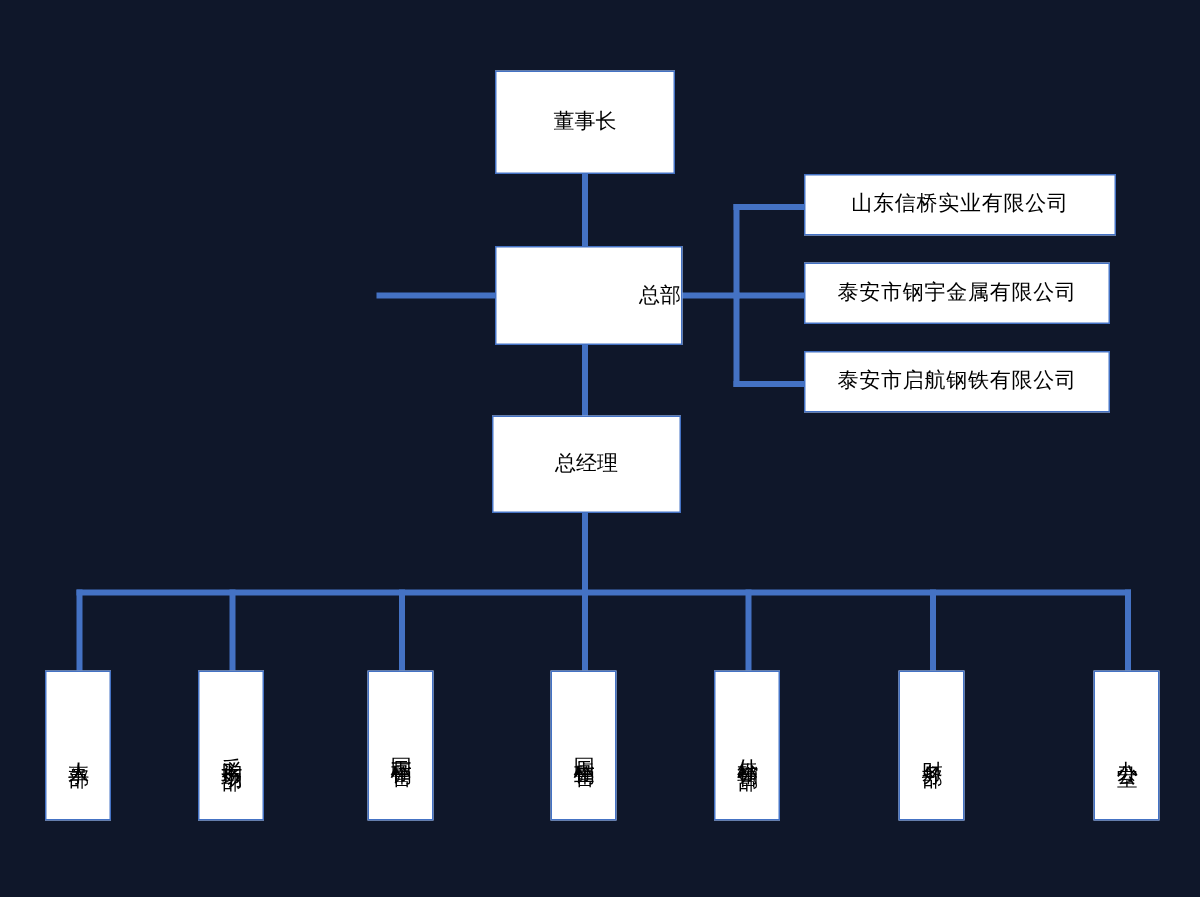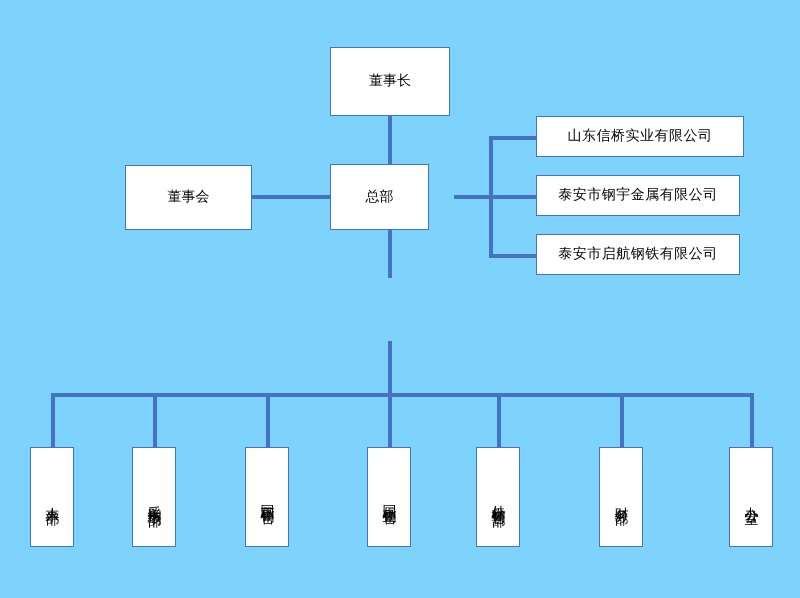--- a/index.html
+++ b/index.html
@@ -8,23 +8,22 @@
     padding: 0;
     background: #ffffff;
   }
   body {
     font-family: "DejaVu Sans", "Liberation Sans", sans-serif;
   }
   #chart {
     position: relative;
     width: 800px;
     height: 598px;
-    background: #7dd3fc;
+    background: #0f172a;
     overflow: hidden;
-    font-family: Liberation Mono, monospace;
   }
 
   
   .node {
     position: absolute;
     box-sizing: border-box;
     background: #ffffff;
     border: 1px solid #4472c4;
     display: flex;
     align-items: center;
@@ -91,28 +90,28 @@
   <div class="conn v" style="left:266px; top:393px; height:54px;"></div>
   <div class="conn v" style="left:388px; top:393px; height:54px;"></div>
   <div class="conn v" style="left:497px; top:393px; height:54px;"></div>
   <div class="conn v" style="left:620px; top:393px; height:54px;"></div>
   <div class="conn v" style="left:750px; top:393px; height:54px;"></div>
 
   <div class="node" style="left:330px; top:47px; width:120px; height:69px;">
     <span class="label">董事长</span>
   </div>
 
-  <div class="node" style="left:125px; top:165px; width:127px; height:65px;">
-    <span class="label">董事会</span>
-  </div>
 
-  <div class="node" style="left:330px; top:164px; width:99px; height:66px;">
+  <div class="node" style="left:330px; top:164px; width:125px; height:66px;justify-content:flex-end;">
     <span class="label">总部</span>
   </div>
 
+  <div class="node" style="left:328px; top:277px; width:126px; height:65px;">
+    <span class="label">总经理</span>
+  </div>
 
   <div class="node subsidiary" style="left:536px; top:116px; width:208px; height:41px;">
     <span class="label">山东信桥实业有限公司</span>
   </div>
   <div class="node subsidiary" style="left:536px; top:175px; width:204px; height:41px;align-items:center;">
     <span class="label">泰安市钢宇金属有限公司</span>
   </div>
   <div class="node subsidiary" style="left:536px; top:234px; width:204px; height:41px;">
     <span class="label">泰安市启航钢铁有限公司</span>
   </div>

